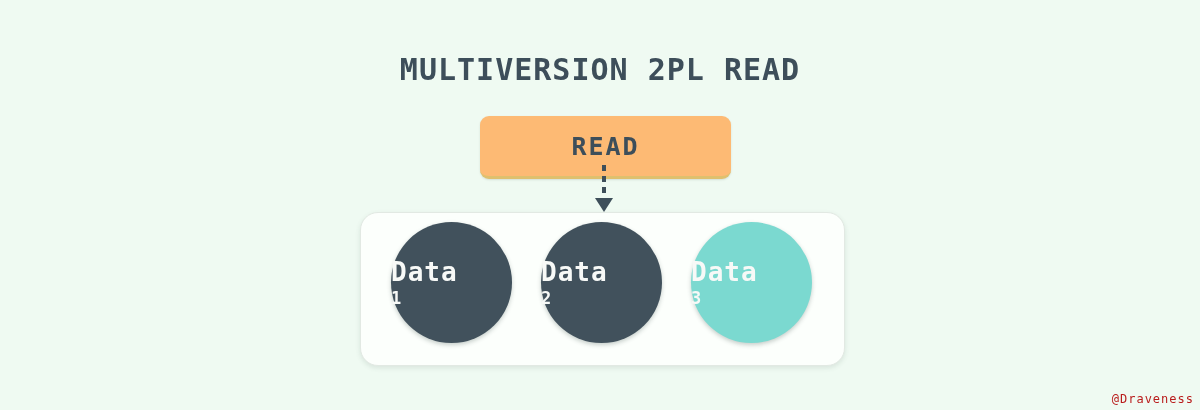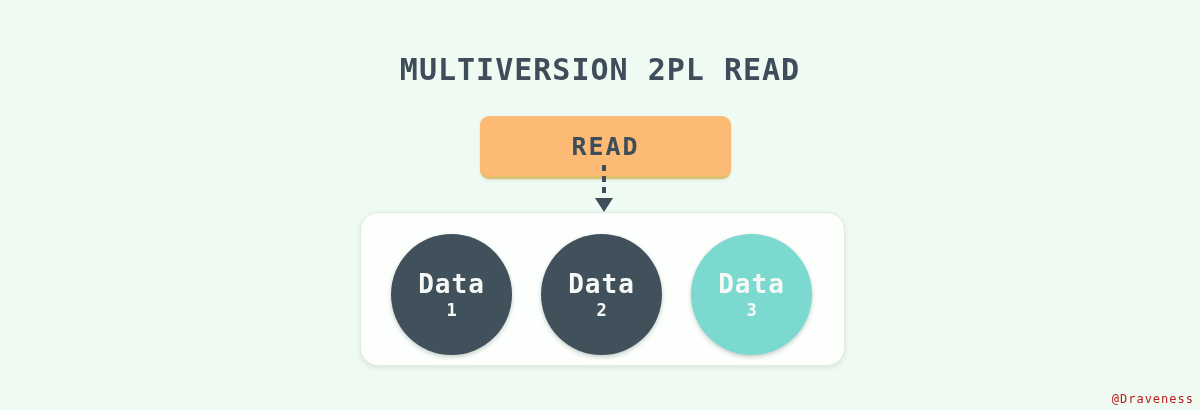--- a/index.html
+++ b/index.html
@@ -79,28 +79,27 @@
     width: 483px;
     height: 152px;
     background: #FCFFFC;
     border: 1px solid #E2E9E3;
     border-radius: 18px;
     box-shadow: 0 2px 5px rgba(60, 80, 70, 0.12);
   }
 
   .data-circle {
     position: absolute;
-    top: 234px;
+    top: 222px;
     width: 121px;
     height: 121px;
     border-radius: 50%;
     box-shadow: 0 2px 4px rgba(40, 60, 55, 0.25);
     display: flex;
     flex-direction: column;
-    align-items: center;
     justify-content: center;
     color: #F7F9F7;
   }
   .data-circle.pos-0 { left: 391px; }
   .data-circle.pos-1 { left: 541px; }
   .data-circle.pos-2 { left: 691px; }
 
   .data-circle .circle-label {
     font-size: 26px;
     font-weight: bold;

